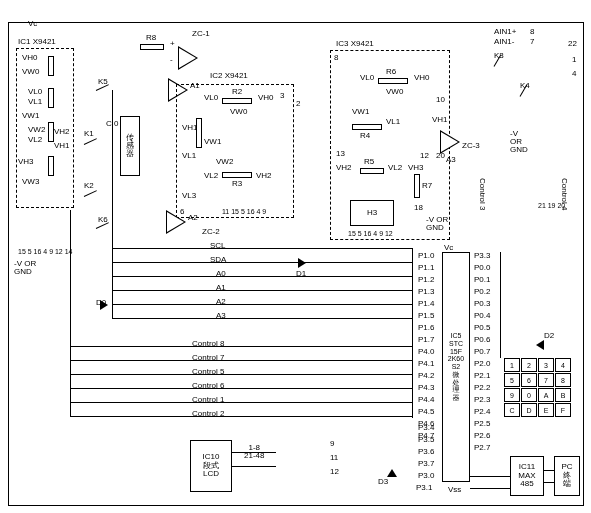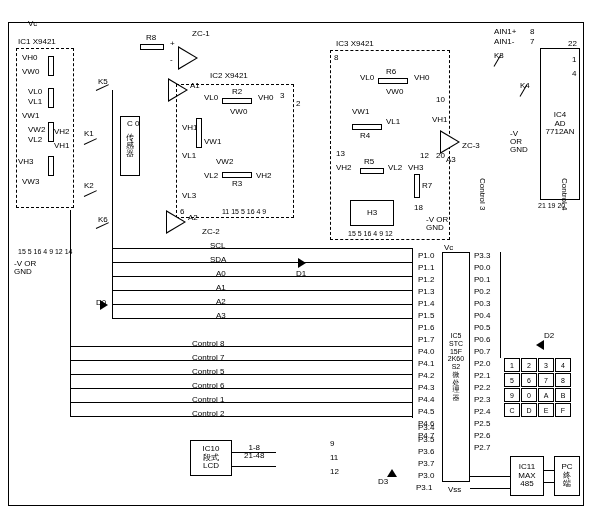--- a/index.html
+++ b/index.html
@@ -144,21 +144,21 @@
   <span class="lbl" style="left:98px;top:78px">K5</span>
   <div class="switch" style="left:96px;top:90px"></div>
   <span class="lbl" style="left:84px;top:130px">K1</span>
   <div class="switch" style="left:84px;top:144px"></div>
   <span class="lbl" style="left:84px;top:182px">K2</span>
   <div class="switch" style="left:84px;top:196px"></div>
   <span class="lbl" style="left:98px;top:216px">K6</span>
   <div class="switch" style="left:96px;top:228px"></div>
 
   <div class="box" style="left:120px;top:116px;width:20px;height:60px;flex-direction:column;white-space:pre;font-size:7px"></div>
-  <span class="lbl" style="left:127px;top:120px;white-space:pre">C 0</span>
+  <span class="lbl" style="left:106px;top:120px;white-space:pre">C 0</span>
   <span class="lbl" style="left:126px;top:134px;white-space:pre">传
 感
 器</span>
 
   <div class="res" style="left:140px;top:44px;width:24px"></div>
   <span class="lbl" style="left:146px;top:34px">R8</span>
   <span class="lbl" style="left:192px;top:30px">ZC-1</span>
   <div class="triangle amp-right" style="left:178px;top:46px"></div>
   <span class="lbl" style="left:170px;top:40px">+</span>
   <span class="lbl" style="left:170px;top:56px">-</span>
@@ -229,23 +229,20 @@
 
   <span class="lbl" style="left:494px;top:52px">K3</span>
   <div class="switch" style="left:494px;top:66px;transform:rotate(-60deg)"></div>
   <span class="lbl" style="left:520px;top:82px">K4</span>
   <div class="switch" style="left:520px;top:96px;transform:rotate(-60deg)"></div>
 
   <span class="lbl" style="left:494px;top:28px">AIN1+</span>
   <span class="lbl" style="left:494px;top:38px">AIN1-</span>
   <span class="lbl" style="left:530px;top:28px">8</span>
   <span class="lbl" style="left:530px;top:38px">7</span>
-  <div class="box" style="left:540px;top:48px;width:40px;height:152px;white-space:pre"><span>IC4
-AD
-7712AN</span></div>
   <span class="lbl" style="left:568px;top:40px">22</span>
   <span class="lbl" style="left:572px;top:56px">1</span>
   <span class="lbl" style="left:572px;top:70px">4</span>
   <span class="lbl" style="left:510px;top:130px;white-space:pre">-V
 OR
 GND</span>
   <span class="lbl" style="left:538px;top:202px;font-size:7px">21 19 20</span>
 
   <span class="lbl vlbl" style="left:478px;top:178px">Control 3</span>
   <span class="lbl vlbl" style="left:560px;top:178px">Control 4</span>
@@ -353,21 +350,21 @@
     <div class="key">9</div>
     <div class="key">0</div>
     <div class="key">A</div>
     <div class="key">B</div>
     <div class="key">C</div>
     <div class="key">D</div>
     <div class="key">E</div>
     <div class="key">F</div>
   </div>
 
-  <div class="box" style="left:190px;top:440px;width:42px;height:36px;white-space:pre"><span>IC10
+  <div class="box" style="left:190px;top:440px;width:42px;height:52px;white-space:pre"><span>IC10
 段式
 LCD</span></div>
 
   <span class="lbl" style="left:244px;top:444px;white-space:pre;text-align:center">1-8
 21-48</span>
   <span class="lbl" style="left:330px;top:440px">9</span>
   <span class="lbl" style="left:330px;top:454px">11</span>
   <span class="lbl" style="left:330px;top:468px">12</span>
   <div class="hline" style="left:232px;top:452px;width:44px"></div>
   <div class="hline" style="left:232px;top:466px;width:44px"></div>

